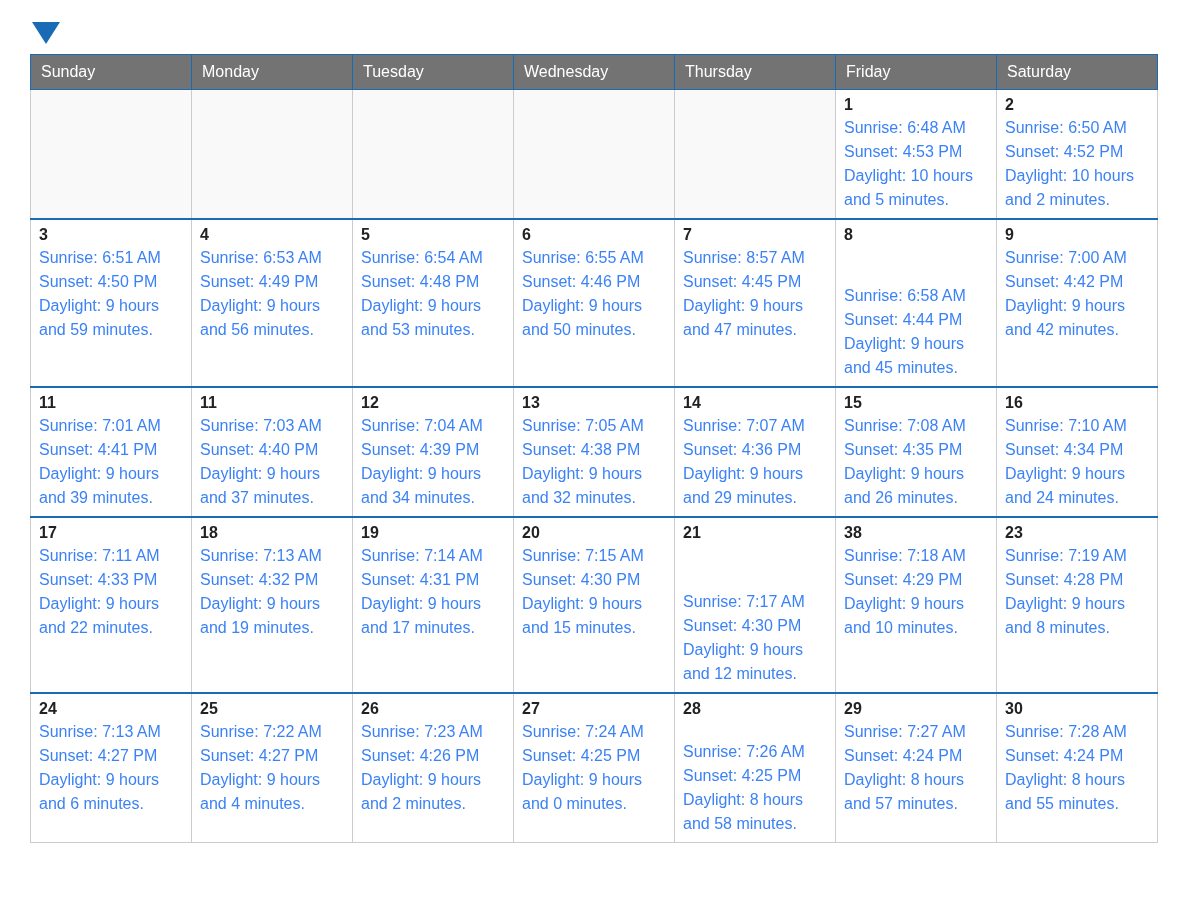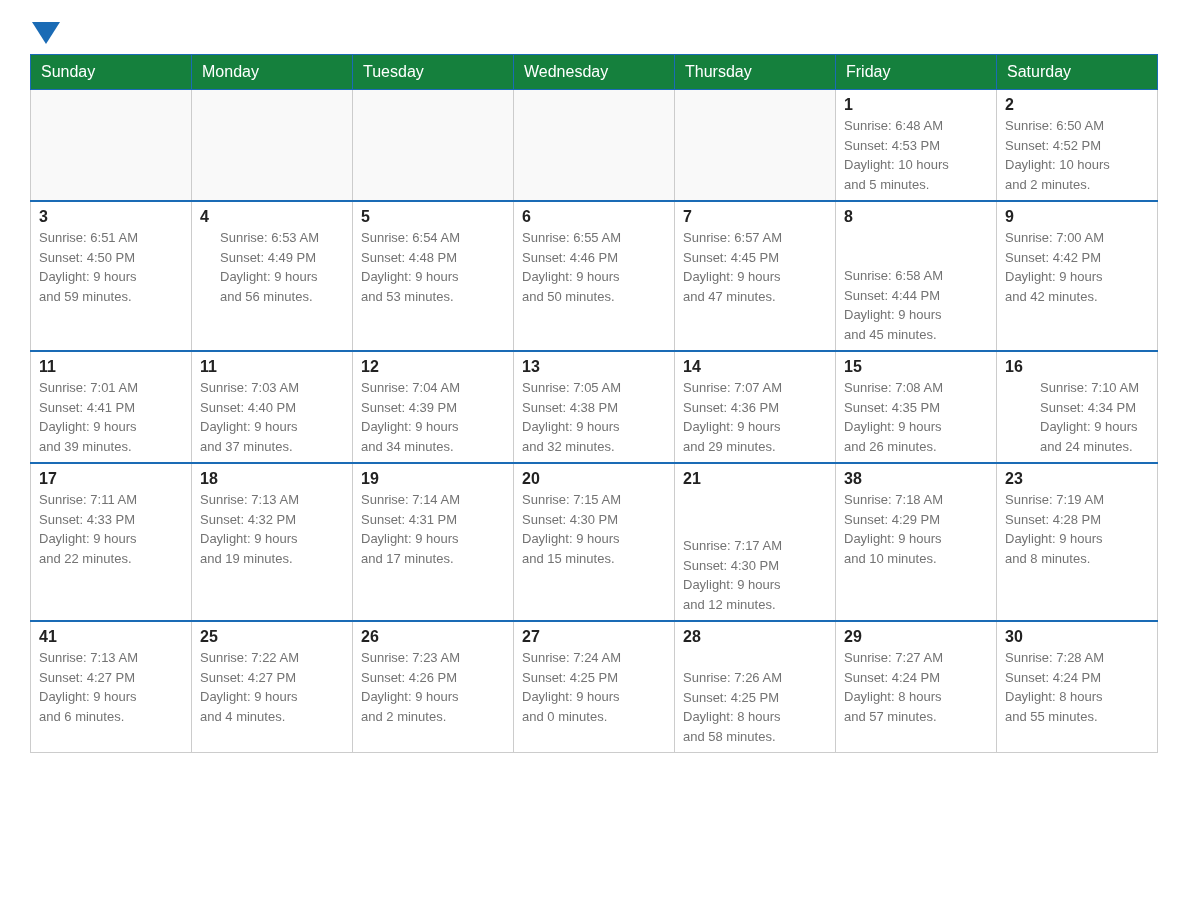--- a/index.html
+++ b/index.html
@@ -34,21 +34,21 @@
       font-size: 22px;
       color: #333;
       font-style: italic;
     }
     .calendar {
       width: 100%;
       border-collapse: collapse;
       margin-top: 10px;
     }
     .calendar th {
-      background-color: #15803d;
+      background-color: #737373;
       color: #fff;
       font-size: 16px;
       font-weight: normal;
       padding: 8px 10px;
       text-align: left;
       border: 1px solid #1a6bb5;
     }
     .calendar td {
       vertical-align: top;
       padding: 6px 8px;
@@ -60,22 +60,22 @@
       height: 110px;
     }
     .day-number {
       font-size: 16px;
       font-weight: bold;
       color: #222;
       display: block;
       margin-bottom: 2px;
     }
     .day-info {
-      font-size: 13px;
-      color: #737373;
+      font-size: 16px;
+      color: #3b82f6;
       line-height: 1.5;
     }
     .empty-cell {
       background: #f9f9f9;
     }
     .row-divider td {
       border-top: 2px solid #1a6bb5;
     }
     .logo-row1 {
       display: flex;
@@ -145,42 +145,42 @@
       <tr class="row-divider">
         <td>
           <span class="day-number">3</span>
           <div class="day-info" style="white-space: pre-line;">Sunrise: 6:51 AM
 Sunset: 4:50 PM
 Daylight: 9 hours
 and 59 minutes.</div>
         </td>
         <td>
           <span class="day-number">4</span>
-          <div class="day-info" style="white-space: pre-line; margin-left: 20px;">Sunrise: 6:53 AM
+          <div class="day-info" style="white-space: pre-line;">Sunrise: 6:53 AM
 Sunset: 4:49 PM
 Daylight: 9 hours
 and 56 minutes.</div>
         </td>
         <td>
           <span class="day-number">5</span>
           <div class="day-info" style="white-space: pre-line;">Sunrise: 6:54 AM
 Sunset: 4:48 PM
 Daylight: 9 hours
 and 53 minutes.</div>
         </td>
         <td>
           <span class="day-number">6</span>
           <div class="day-info" style="white-space: pre-line;">Sunrise: 6:55 AM
 Sunset: 4:46 PM
 Daylight: 9 hours
 and 50 minutes.</div>
         </td>
         <td>
           <span class="day-number">7</span>
-          <div class="day-info" style="white-space: pre-line;">Sunrise: 6:57 AM
+          <div class="day-info" style="white-space: pre-line;">Sunrise: 8:57 AM
 Sunset: 4:45 PM
 Daylight: 9 hours
 and 47 minutes.</div>
         </td>
         <td>
           <span class="day-number">8</span>
           <div class="day-info" style="white-space: pre-line; margin-top: 40px;">Sunrise: 6:58 AM
 Sunset: 4:44 PM
 Daylight: 9 hours
 and 45 minutes.</div>
@@ -231,21 +231,21 @@
         </td>
         <td>
           <span class="day-number">15</span>
           <div class="day-info" style="white-space: pre-line;">Sunrise: 7:08 AM
 Sunset: 4:35 PM
 Daylight: 9 hours
 and 26 minutes.</div>
         </td>
         <td>
           <span class="day-number">16</span>
-          <div class="day-info" style="white-space: pre-line; margin-left: 35px;">Sunrise: 7:10 AM
+          <div class="day-info" style="white-space: pre-line;">Sunrise: 7:10 AM
 Sunset: 4:34 PM
 Daylight: 9 hours
 and 24 minutes.</div>
         </td>
       </tr>
       <tr class="row-divider">
         <td>
           <span class="day-number">17</span>
           <div class="day-info" style="white-space: pre-line;">Sunrise: 7:11 AM
 Sunset: 4:33 PM
@@ -290,21 +290,21 @@
         <td>
           <span class="day-number">23</span>
           <div class="day-info" style="white-space: pre-line;">Sunrise: 7:19 AM
 Sunset: 4:28 PM
 Daylight: 9 hours
 and 8 minutes.</div>
         </td>
       </tr>
       <tr class="row-divider">
         <td>
-          <span class="day-number">41</span>
+          <span class="day-number">24</span>
           <div class="day-info" style="white-space: pre-line;">Sunrise: 7:13 AM
 Sunset: 4:27 PM
 Daylight: 9 hours
 and 6 minutes.</div>
         </td>
         <td>
           <span class="day-number">25</span>
           <div class="day-info" style="white-space: pre-line;">Sunrise: 7:22 AM
 Sunset: 4:27 PM
 Daylight: 9 hours

